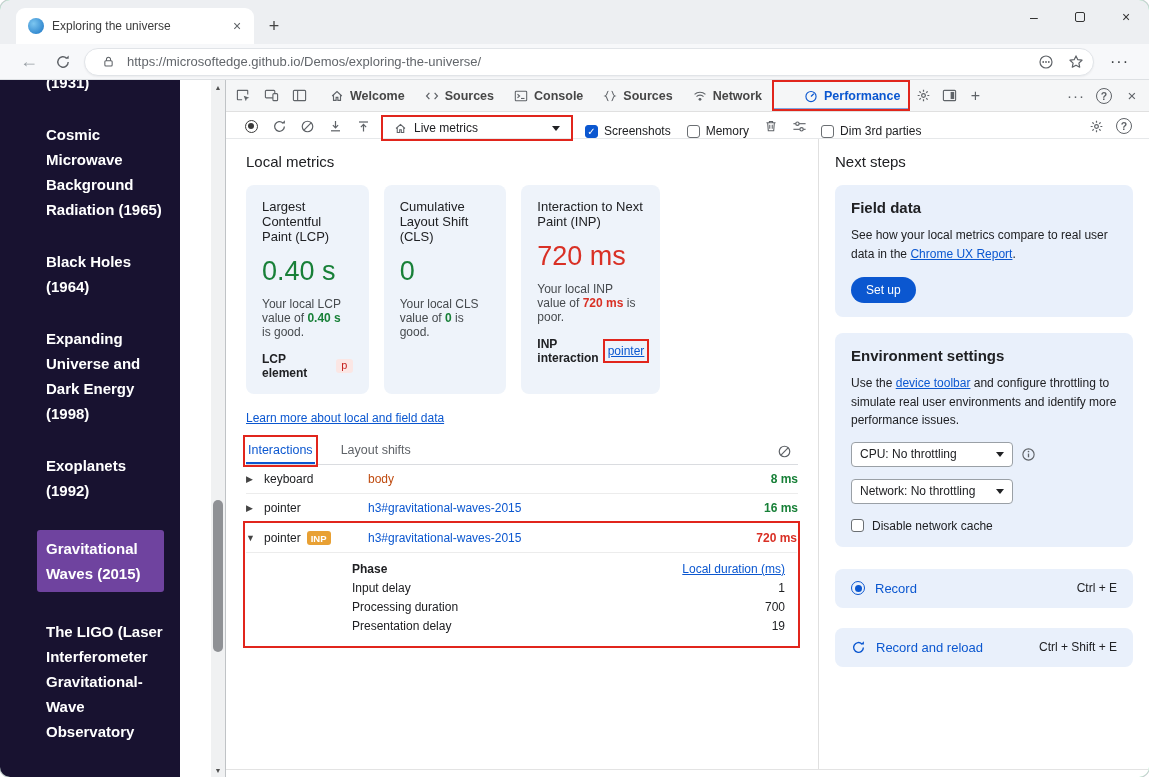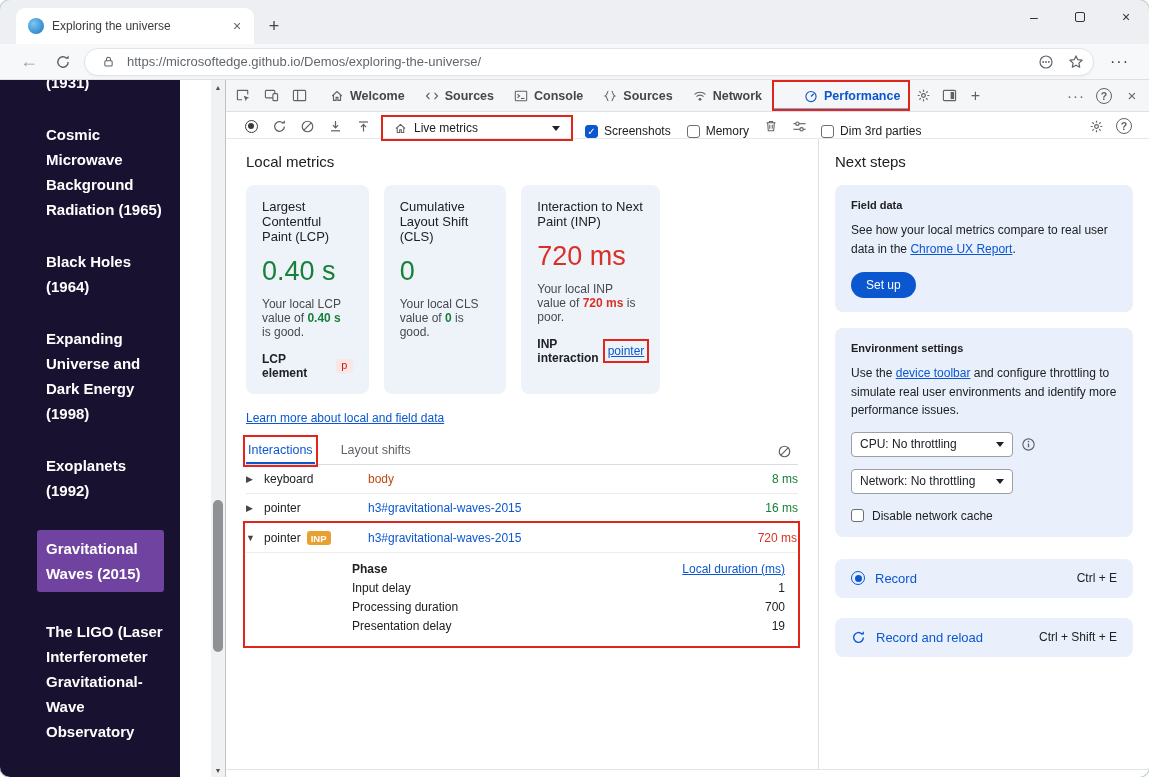--- a/index.html
+++ b/index.html
@@ -93,30 +93,30 @@
   .log-tabs { display:flex; align-items:center; gap:24px; border-bottom:1px solid #dadce0; }
   .log-tab { font-size:12.5px; padding:5px 2px 7px; color:#5f6368; }
   .log-tab.active { color:#0b57d0; box-shadow:inset 0 -2px 0 #0b57d0; }
   .log-clear { margin-left:auto; color:#5f6368; padding:2px 6px; display:flex; }
   .log-row { display:flex; align-items:center; height:29px; border-bottom:1px solid #ececec; font-size:12px; color:#202124; }
   .expander { width:18px; font-size:9px; color:#444; }
   .itype { width:104px; display:flex; align-items:center; gap:6px; }
   .inp-badge { background:#e8a033; color:#fff; font-size:9.5px; font-weight:bold; padding:1.5px 4px; border-radius:3px; }
   .target { flex:1; }
   .t-node { color:#bf4a0e; }
-  .dur { margin-left:auto; text-align:center; }
+  .dur { margin-left:auto; text-align:center;font-weight:bold; }
   .phase-block { margin-left:106px; padding:6px 12px 10px 0; font-size:12px; color:#202124; }
   .phase-row { display:flex; align-items:center; padding:2.5px 0; }
   .ph-v { margin-left:auto; }
   .bold { font-weight:bold; }
 
   
   .next-steps { width:331px; flex:none; border-left:1px solid #e0e0e0; padding:14px 16px 0; overflow:hidden; }
   .ns-card { background:#e9f0fb; border-radius:8px; padding:14px 16px; margin-bottom:16px; font-size:12px; color:#202124; }
-  .ns-title { font-size:11px; font-weight:bold; margin-bottom:10px; }
+  .ns-title { font-size:15px; font-weight:bold; margin-bottom:10px; }
   .ns-text { line-height:1.55; }
   .setup-btn { margin-top:14px; background:#0b57d0; color:#fff; border:none; border-radius:14px; padding:6px 15px; font-size:12px; display:inline-block; font-family:inherit; }
   .select-row { display:flex; align-items:center; gap:8px; margin-top:12px; }
   .sel { width:162px; height:25px; background:#fff; border:1px solid #9aa0a6; border-radius:4px; display:flex; align-items:center; justify-content:space-between; padding:0 8px; font-size:12px; color:#202124; }
   .info-i { color:#5f6368; display:flex; }
   .cache-row { margin-top:15px; display:flex; gap:8px; align-items:center; }
   .ns-action { display:flex; align-items:center; gap:10px; background:#e9f0fb; border-radius:8px; padding:12px 16px; margin-bottom:20px; margin-top:4px; }
   .ns-action .lbl { color:#0b57d0; font-size:13px; flex:1; }
   .shortcut { font-size:12px; color:#202124; }
   .radio-rec { width:14px; height:14px; border:1.5px solid #0b57d0; border-radius:50%; display:flex; align-items:center; justify-content:center; flex:none; }

